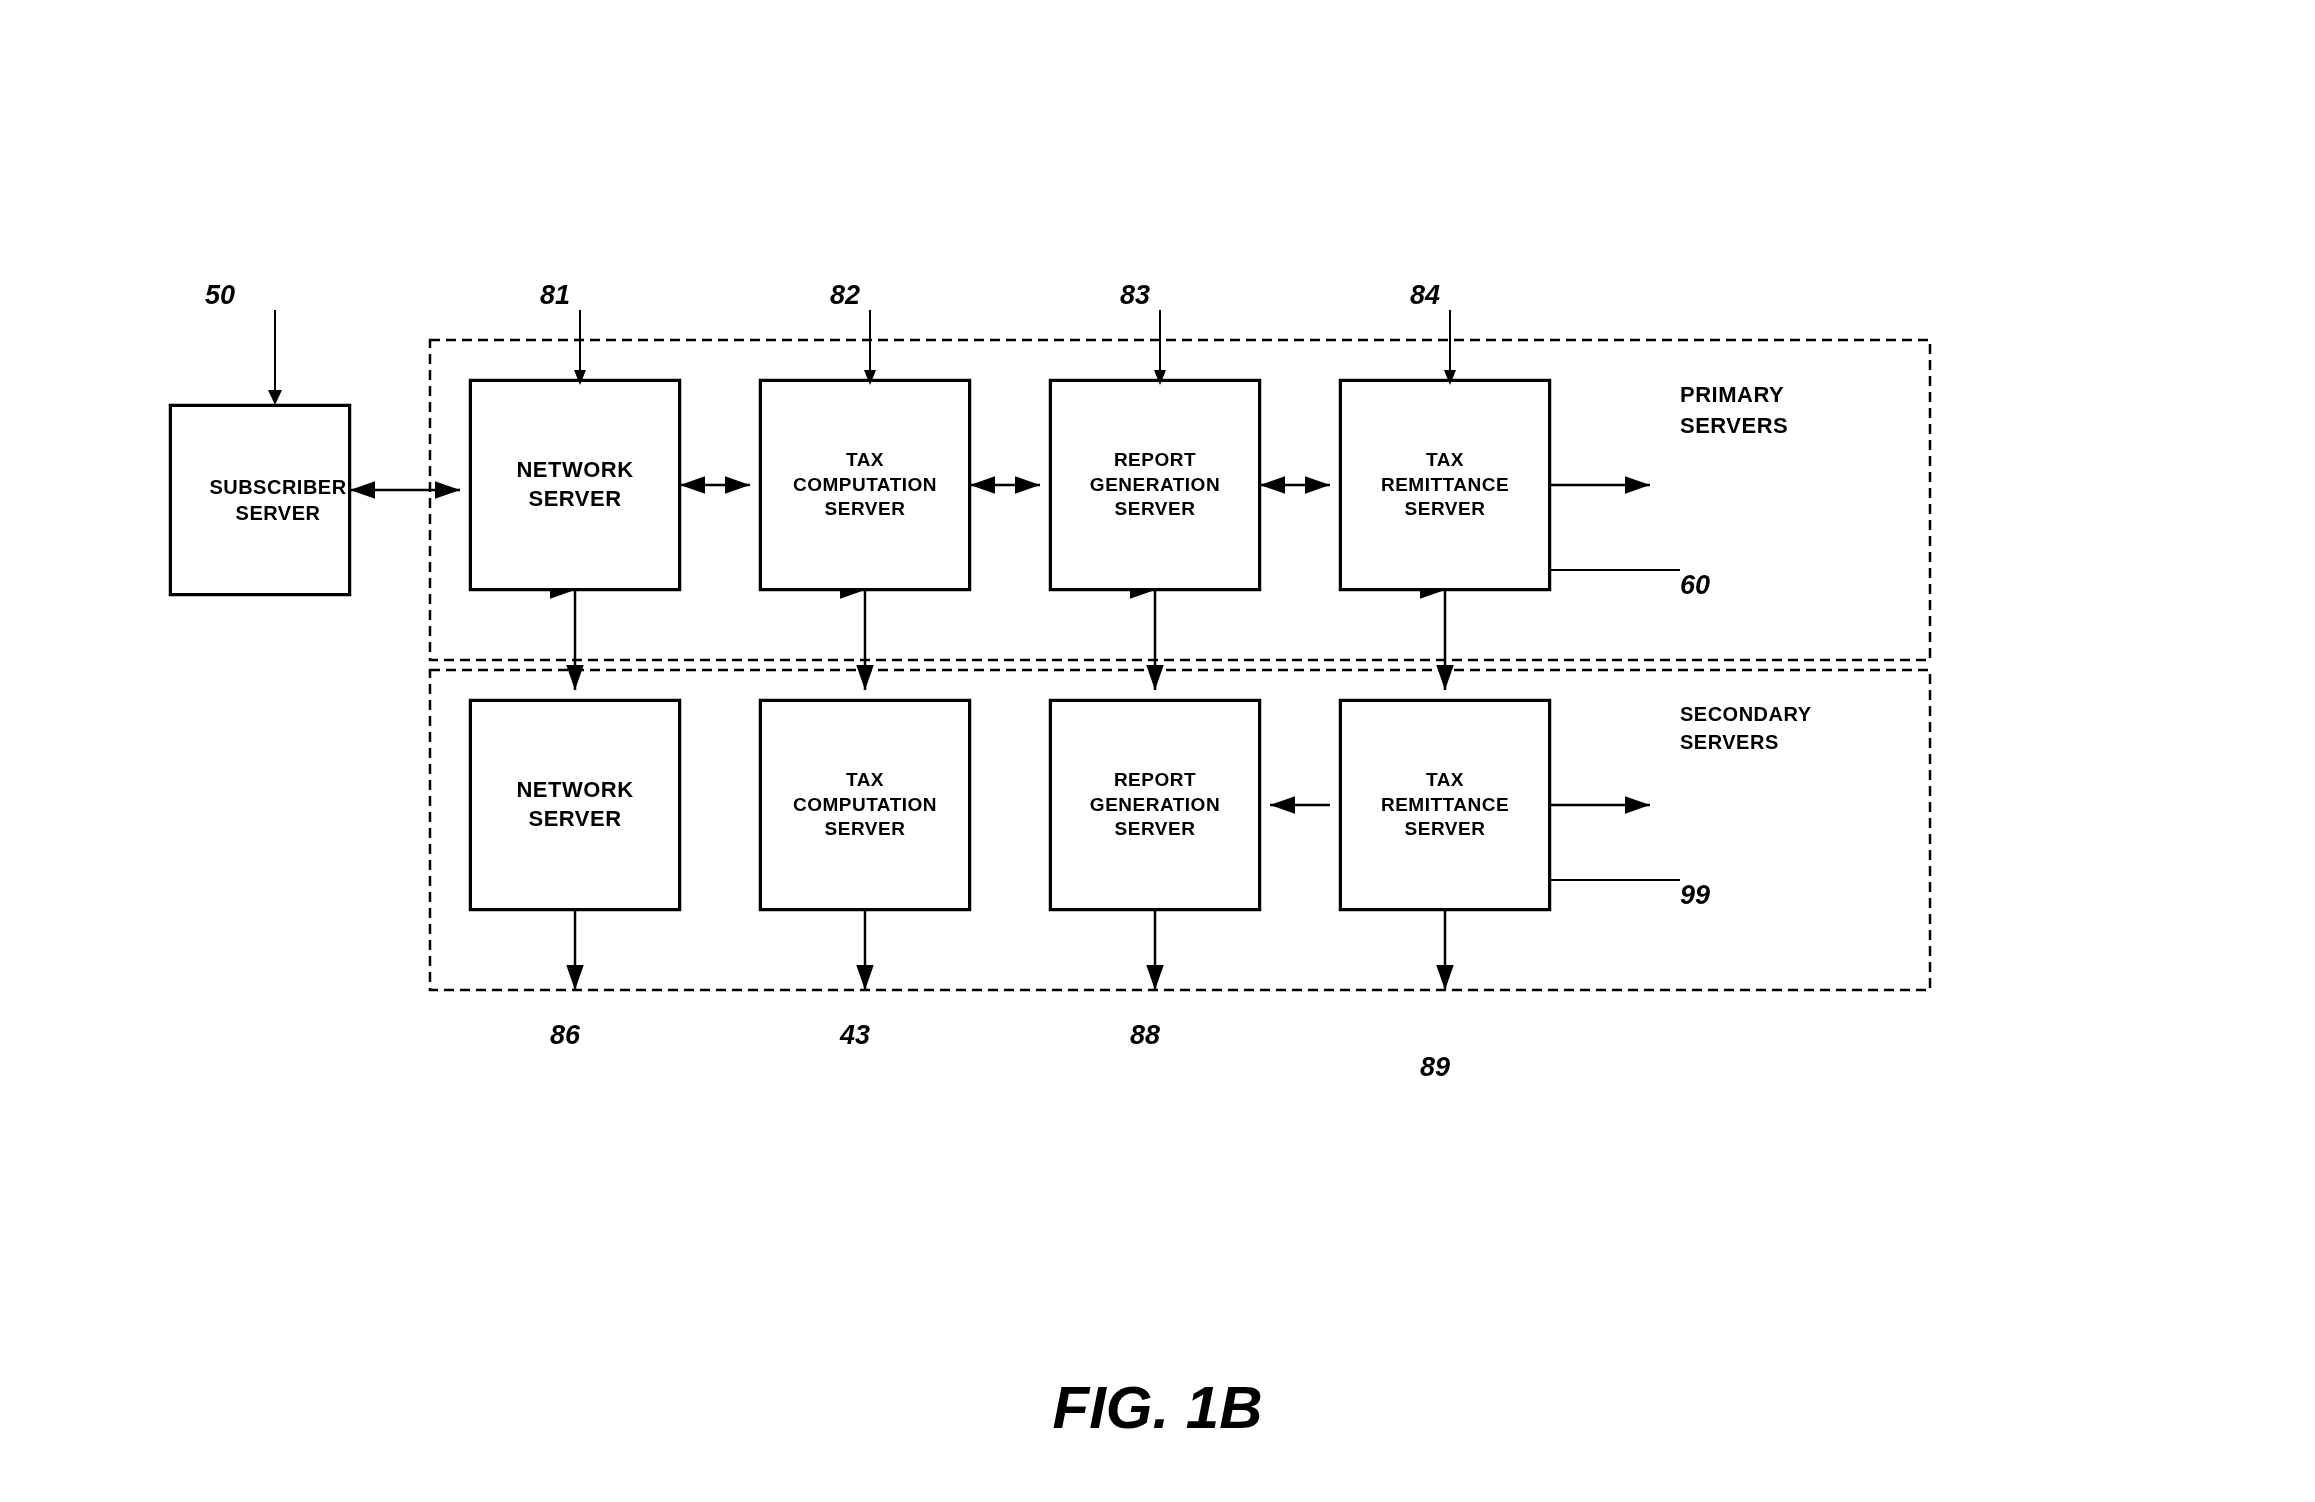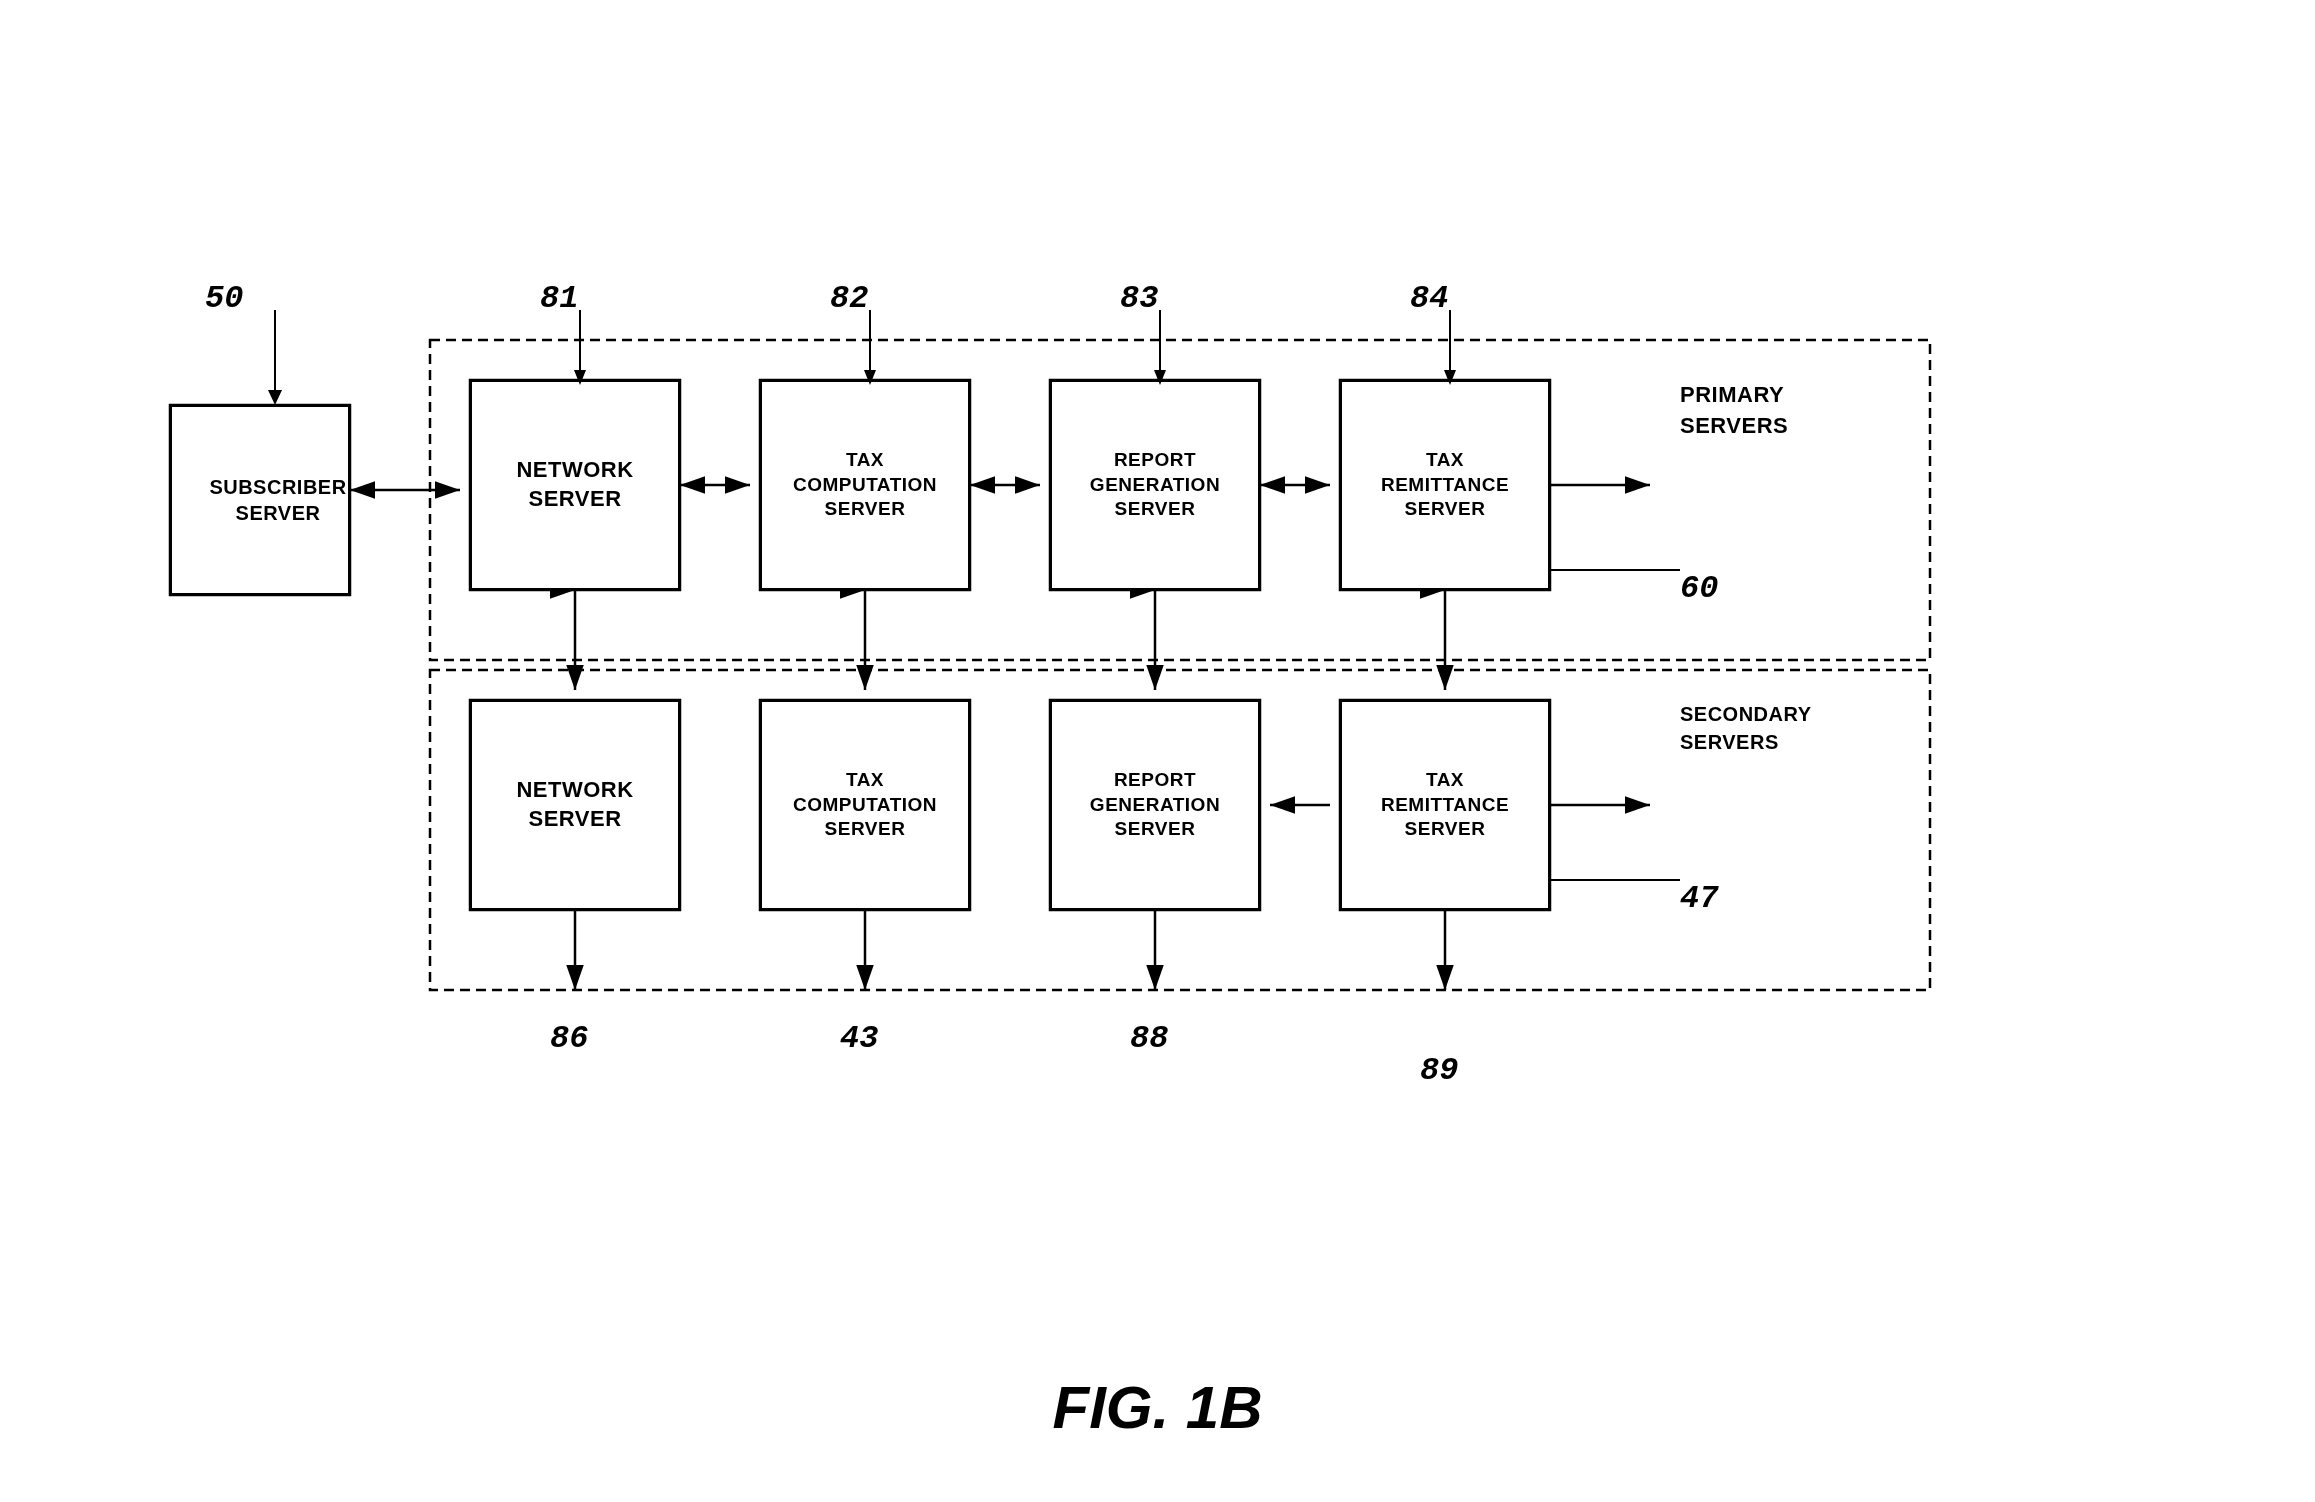--- a/index.html
+++ b/index.html
@@ -29,24 +29,24 @@
       text-align: center;
       font-family: Arial, sans-serif;
       font-size: 22px;
       font-weight: bold;
       letter-spacing: 0.5px;
       line-height: 1.3;
     }
     
     .ref-num {
       position: absolute;
-      font-family: Liberation Mono, monospace;
+      font-family: Liberation Sans, sans-serif;
       font-style: italic;
       font-weight: bold;
-      font-size: 32px;
+      font-size: 27px;
     }
     
     .side-label {
       position: absolute;
       font-family: Arial, sans-serif;
       font-weight: bold;
       font-size: 22px;
       letter-spacing: 0.5px;
     }
     
@@ -231,17 +231,17 @@
   <div class="side-label" style="left:1560px; top:200px; font-size:22px; line-height:1.4;">
     PRIMARY<br>SERVERS
   </div>
 
   <div class="ref-num" style="left:1560px; top:390px;">60</div>
 
   <div class="side-label" style="left:1560px; top:520px; font-size:20px; line-height:1.4;">
     SECONDARY<br>SERVERS
   </div>
 
-  <div class="ref-num" style="left:1560px; top:700px;">47</div>
+  <div class="ref-num" style="left:1560px; top:700px;">99</div>
 
 </div>
 
 <div class="fig-title" style="position:absolute; bottom:60px; left:0; right:0; font-family:Arial,sans-serif; font-style:italic; font-weight:bold; font-size:60px;">FIG. 1B</div>
 
 </body></html>

